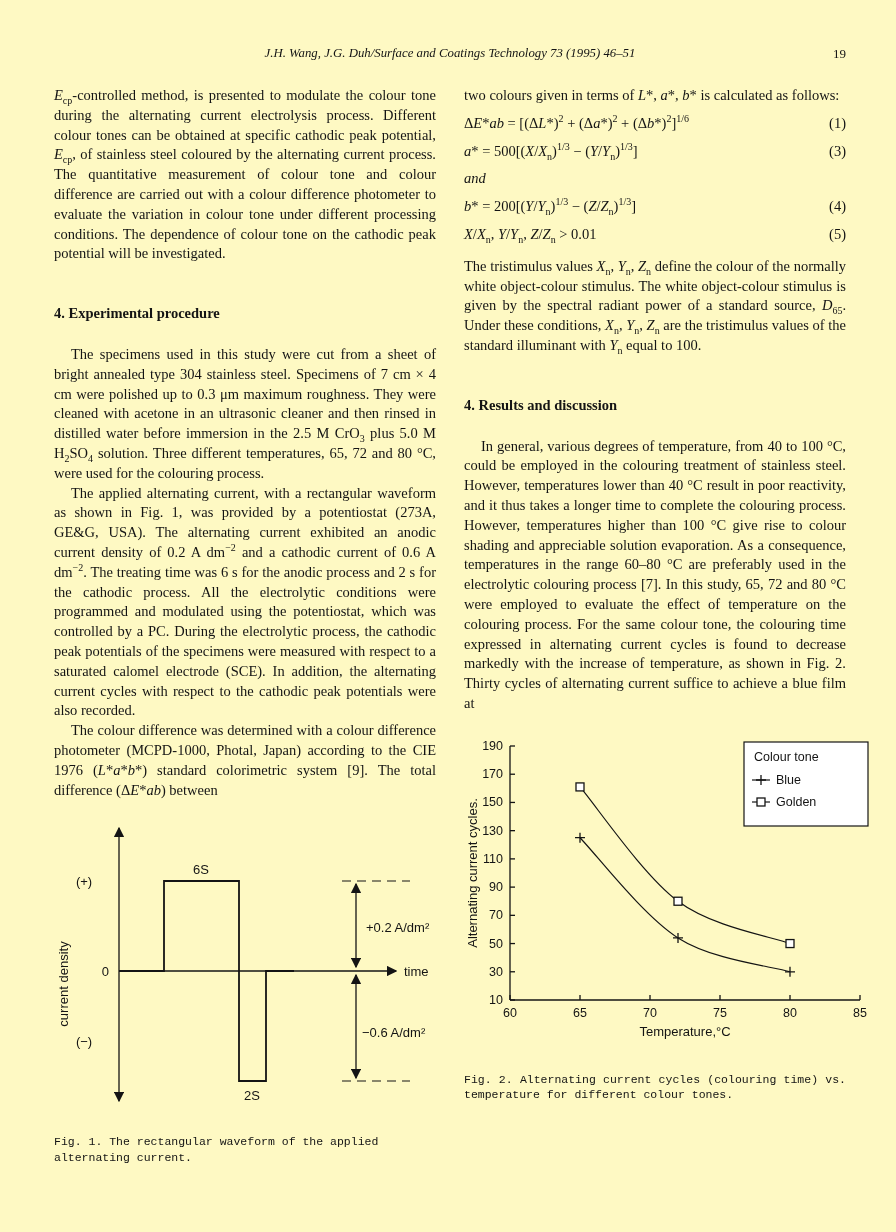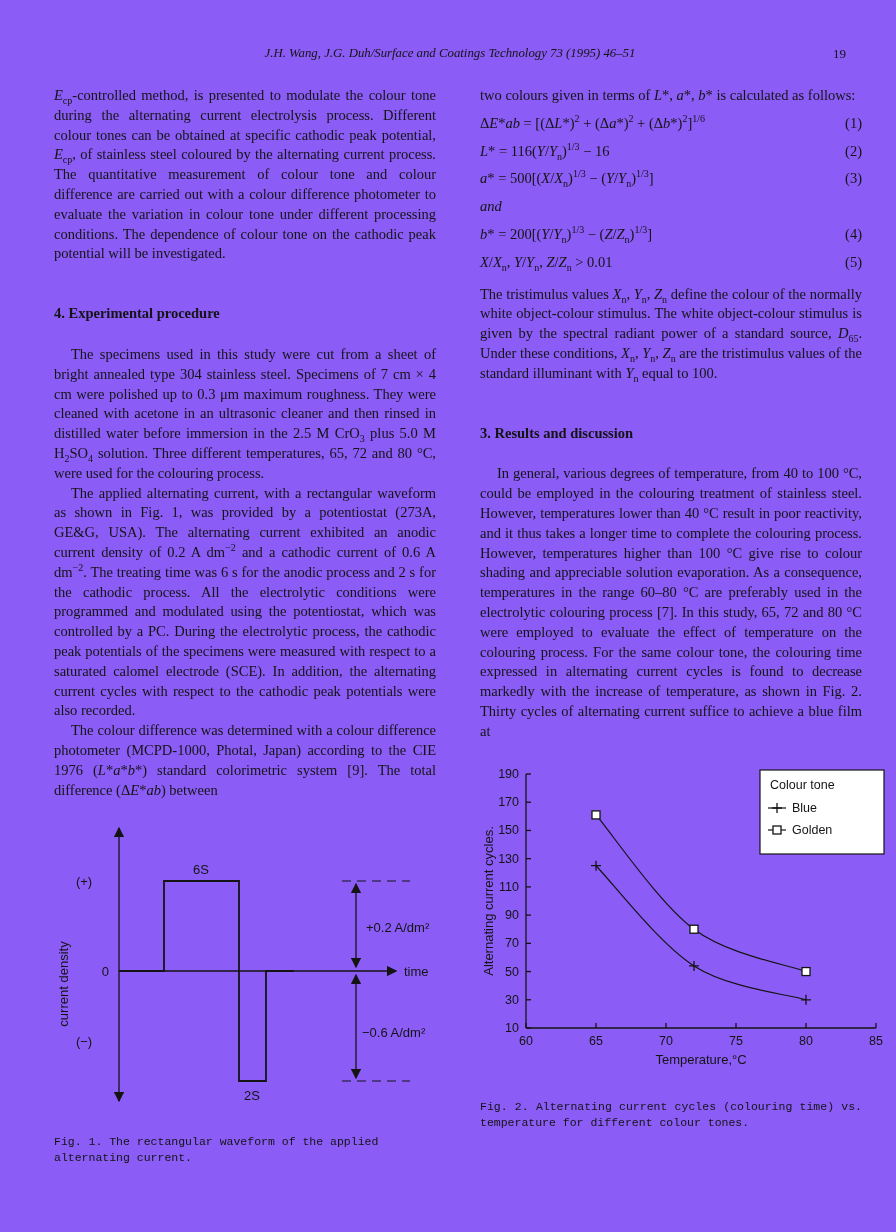--- a/index.html
+++ b/index.html
@@ -1,28 +1,28 @@
 <!DOCTYPE html>
 <html><head>
 <meta charset="utf-8">
 <style>
   html,body{margin:0;padding:0;background:#e8e8e8;}
   .page{
     position:relative;
     width:896px;height:1232px;
-    background:#8b5cf6;
+    background:#fef9c3;
     margin:0 auto;
     font-family:"Liberation Serif", serif;
     color:#141414;
     overflow:hidden;
   }
   .header{position:absolute;top:46px;left:54px;width:792px;}
   .citation{font-style:italic;font-size:12.8px;text-align:center;}
   .pageno{position:absolute;right:0;top:0;font-size:13px;}
-  .columns{position:absolute;top:86px;left:54px;width:792px;display:flex;gap:44px;}
+  .columns{position:absolute;top:86px;left:54px;width:792px;display:flex;gap:28px;}
   .col{width:382px;font-size:14.5px;line-height:19.8px;text-align:justify;}
   .col p{margin:0;}
   p.indent{text-indent:17px;}
   h2.sec{font-size:14.5px;font-weight:bold;margin:40px 0 21px 0;text-align:left;}
   .equation{display:flex;justify-content:space-between;align-items:baseline;margin:8px 0;text-align:left;}
   .eq-body{white-space:nowrap;}
   .eq-num{white-space:nowrap;}
   .connector{margin:4px 0 !important;text-align:left;font-style:italic;}
   .tristim{margin-top:12px !important;}
   sub{font-size:10px;line-height:0;}
@@ -99,39 +99,35 @@
     </div>
 
     <div class="col">
       <p>two colours given in terms of <i>L</i>*, <i>a</i>*, <i>b</i>* is calculated as follows:</p>
 
       <div class="equation">
         <span class="eq-body">Δ<i>E</i>*<i>ab</i> = [(Δ<i>L</i>*)<sup>2</sup> + (Δ<i>a</i>*)<sup>2</sup> + (Δ<i>b</i>*)<sup>2</sup>]<sup>1/6</sup></span>
         <span class="eq-num">(1)</span>
       </div>
       <div class="equation">
-        <span class="eq-body"><i>L</i>* = 116(<i>Y</i>/<i>Y</i><sub>n</sub>)<sup>1/3</sup> − 16</span>
-        <span class="eq-num">(2)</span>
-      </div>
-      <div class="equation">
         <span class="eq-body"><i>a</i>* = 500[(<i>X</i>/<i>X</i><sub>n</sub>)<sup>1/3</sup> − (<i>Y</i>/<i>Y</i><sub>n</sub>)<sup>1/3</sup>]</span>
         <span class="eq-num">(3)</span>
       </div>
       <p class="connector">and</p>
       <div class="equation">
         <span class="eq-body"><i>b</i>* = 200[(<i>Y</i>/<i>Y</i><sub>n</sub>)<sup>1/3</sup> − (<i>Z</i>/<i>Z</i><sub>n</sub>)<sup>1/3</sup>]</span>
         <span class="eq-num">(4)</span>
       </div>
       <div class="equation">
         <span class="eq-body"><i>X</i>/<i>X</i><sub>n</sub>, <i>Y</i>/<i>Y</i><sub>n</sub>, <i>Z</i>/<i>Z</i><sub>n</sub> &gt; 0.01</span>
         <span class="eq-num">(5)</span>
       </div>
 
       <p class="tristim">The tristimulus values <i>X</i><sub>n</sub>, <i>Y</i><sub>n</sub>, <i>Z</i><sub>n</sub> define the colour of the normally white object-colour stimulus. The white object-colour stimulus is given by the spectral radiant power of a standard source, <i>D</i><sub>65</sub>. Under these conditions, <i>X</i><sub>n</sub>, <i>Y</i><sub>n</sub>, <i>Z</i><sub>n</sub> are the tristimulus values of the standard illuminant with <i>Y</i><sub>n</sub> equal to 100.</p>
-      <h2 class="sec">3. Results and discussion</h2>
+      <h2 class="sec">4. Results and discussion</h2>
       <p class="indent">In general, various degrees of temperature, from 40 to 100 °C, could be employed in the colouring treatment of stainless steel. However, temperatures lower than 40 °C result in poor reactivity, and it thus takes a longer time to complete the colouring process. However, temperatures higher than 100 °C give rise to colour shading and appreciable solution evaporation. As a consequence, temperatures in the range 60–80 °C are preferably used in the electrolytic colouring process [7]. In this study, 65, 72 and 80 °C were employed to evaluate the effect of temperature on the colouring process. For the same colour tone, the colouring time expressed in alternating current cycles is found to decrease markedly with the increase of temperature, as shown in Fig. 2. Thirty cycles of alternating current suffice to achieve a blue film at</p>
 
       <figure class="fig2">
         <svg id="fig2-svg" width="408" height="318" viewBox="0 0 408 318">
             <line x1="46" y1="8" x2="46" y2="262" class="ax"></line>
             <line x1="46" y1="262" x2="396" y2="262" class="ax"></line>
             <line x1="46" y1="262" x2="51" y2="262" class="ax"></line>
             <text x="39" y="266" class="ct" text-anchor="end">10</text>
             <line x1="46" y1="233.77777777777777" x2="51" y2="233.77777777777777" class="ax"></line>
             <text x="39" y="237.77777777777777" class="ct" text-anchor="end">30</text>

